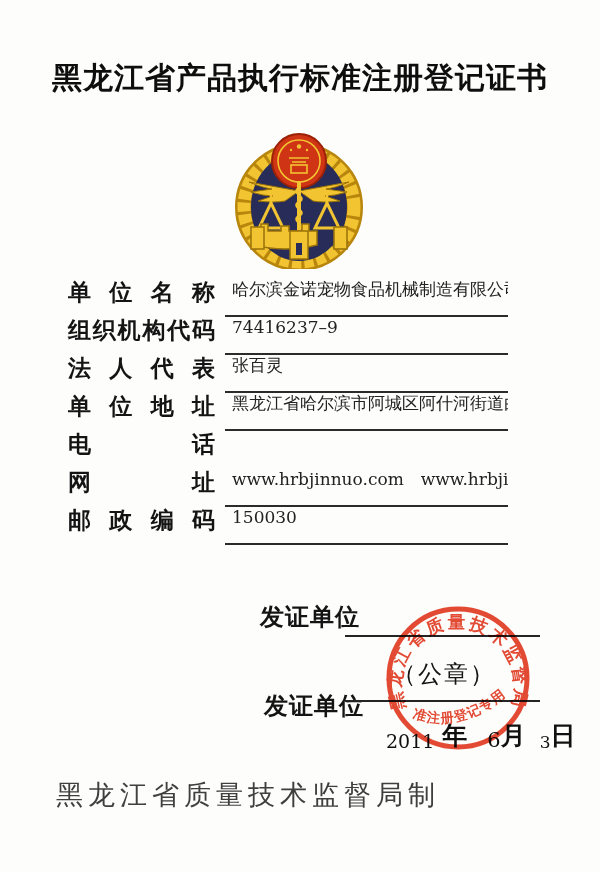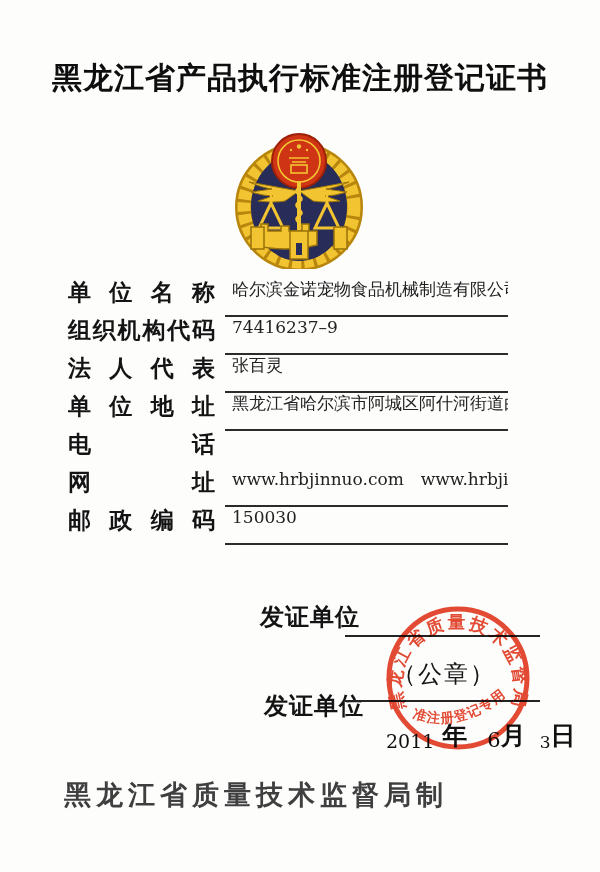--- a/index.html
+++ b/index.html
@@ -54,23 +54,23 @@
   .d-num{font-size:19px;}
   .d-num-lg{font-size:21px;}
   .d-num-sm{font-size:17px;}
   .d-cjk{font-size:25px;font-weight:bold;}
   .g8{margin-left:8px;} .g20{margin-left:20px;} .g14{margin-left:14px;}
   .seal{
     position:absolute;left:383px;top:603px;width:150px;height:150px;
     mix-blend-mode:multiply;opacity:.93;pointer-events:none;
   }
   .footer{
-    position:absolute;top:777px;left:8px;width:496px;
+    position:absolute;top:777px;left:0;width:496px;
     text-align:center;
-    font-size:27px;letter-spacing:5px;color:#3f3f3f;font-weight:700;
+    font-size:27px;letter-spacing:5px;color:#3f3f3f;font-weight:400;
   }
 </style>
 </head>
 <body>
 
 <div class="page">
 
   <div class="title">黑龙江省产品执行标准注册登记证书</div>
 
   <svg class="emblem" viewBox="0 0 172 138" aria-hidden="true">

